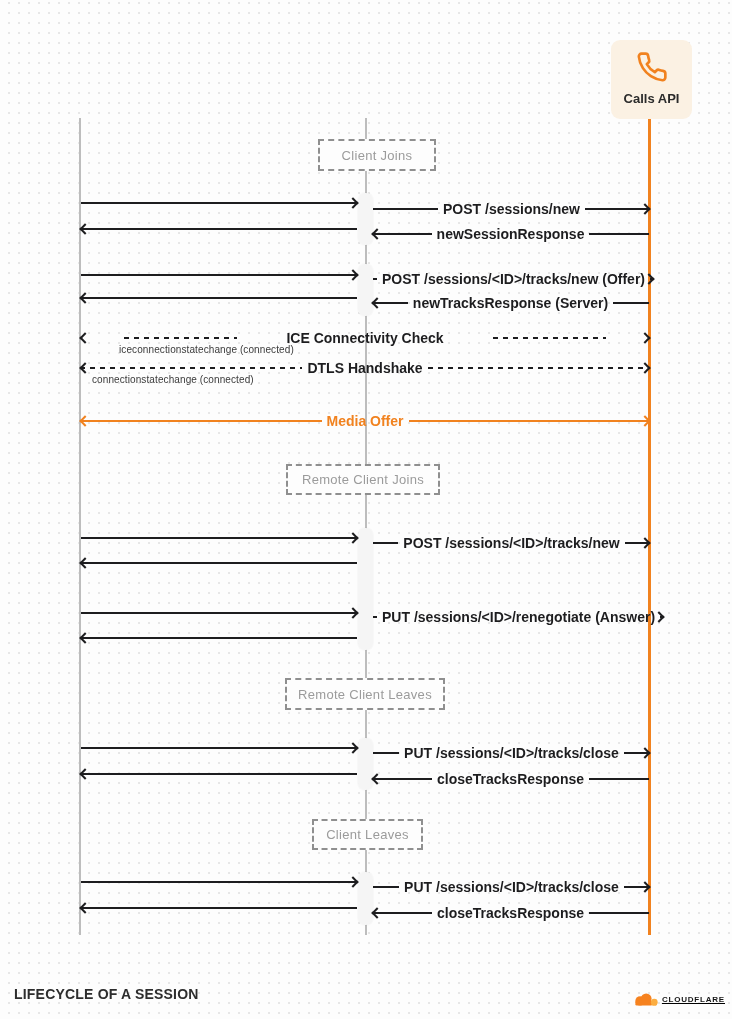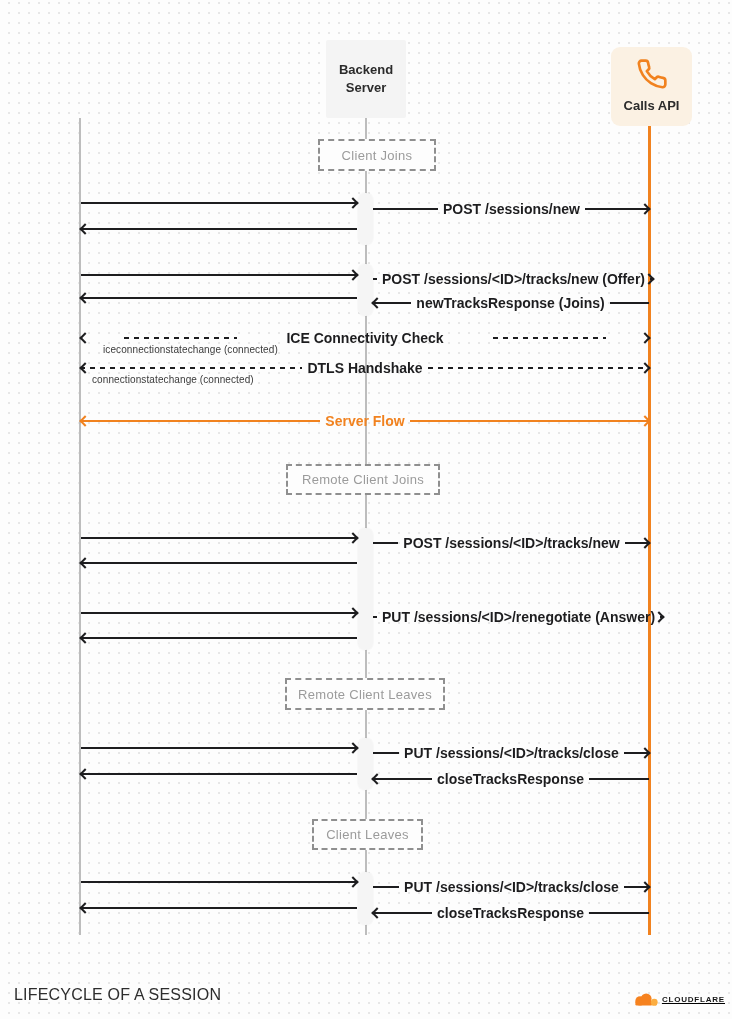--- a/index.html
+++ b/index.html
@@ -38,46 +38,40 @@
   .lbl{font-weight:bold;font-size:14px;color:#1D1D1F;margin:0 5px;white-space:nowrap;line-height:1;}
   .chev{flex:none;width:8px;height:8px;border:solid #1D1D1F;border-width:2.4px 2.4px 0 0;box-sizing:border-box;}
   .chev.r{transform:rotate(45deg);margin-left:-9px;}
   .chev.l{transform:rotate(-135deg);margin-right:-9px;}
   .msg.media .ln{background:#F1821F;}
   .msg.media .lbl{color:#F1821F;}
   .msg.media .chev{border-color:#F1821F;}
   
   .sub{position:absolute;font-size:10px;color:#3A3A3A;z-index:3;white-space:nowrap;letter-spacing:.1px;}
   
-  .footer-title{position:absolute;left:14px;top:986px;font-size:16px;font-weight:normal;color:#2D2D2D;letter-spacing:.2px;z-index:5;}
+  .footer-title{position:absolute;left:14px;top:986px;font-size:14px;font-weight:bold;color:#2D2D2D;letter-spacing:.2px;z-index:5;}
   .brand{position:absolute;right:7px;top:991px;display:flex;align-items:center;gap:3px;z-index:5;text-decoration:underline;}
   .brand-text{font-size:8px;font-weight:bold;letter-spacing:.8px;color:#161616;}
 </style>
 </head>
 <body>
 
 <div class="canvas">
 
   <div class="life" style="left:79px;"></div>
   <div class="life" style="left:365px;"></div>
   <div class="life orange" style="left:648px;"></div>
 
   <div class="act" style="top:193px;height:52px;"></div>
   <div class="act" style="top:264px;height:52px;"></div>
   <div class="act" style="top:528px;height:122px;"></div>
   <div class="act" style="top:738px;height:52px;"></div>
   <div class="act" style="top:872px;height:53px;"></div>
 
-  <div class="actor" style="left:326px;">
-    <div>
-      <div>Backend</div>
-      <div>Server</div>
-    </div>
-  </div>
-  <div class="actor calls" style="left:611px;margin-top:7px;">
+  <div class="actor calls" style="left:611px;">
     <svg width="32" height="32" viewBox="0 0 24 24">
       <path d="M22 16.92v3a2 2 0 0 1-2.18 2 19.79 19.79 0 0 1-8.63-3.07 19.5 19.5 0 0 1-6-6 19.79 19.79 0 0 1-3.07-8.67A2 2 0 0 1 4.11 2h3a2 2 0 0 1 2 1.72 12.84 12.84 0 0 0 .7 2.81 2 2 0 0 1-.45 2.11L8.09 9.91a16 16 0 0 0 6 6l1.27-1.27a2 2 0 0 1 2.11-.45 12.84 12.84 0 0 0 2.81.7A2 2 0 0 1 22 16.92z" fill="none" stroke="#F1821F" stroke-width="2" stroke-linecap="round" stroke-linejoin="round"></path>
     </svg>
     <div>Calls API</div>
   </div>
 
   <div class="section" style="left:318px;top:139px;width:118px;height:32px;">
     <span>Client Joins</span>
   </div>
   <div class="section" style="left:286px;top:464px;width:154px;height:31px;">
@@ -97,64 +91,70 @@
   <div class="msg" style="left:373px;top:202px;width:276px;">
     <div class="ln"></div>
     <span class="lbl">POST /sessions/new</span>
     <div class="ln"></div>
       <span class="chev r"></span>
   </div>
   <div class="msg" style="left:81px;top:222px;width:276px;">
     <span class="chev l"></span>
       <div class="ln"></div>
   </div>
+  <div class="msg" style="left:373px;top:227px;width:276px;">
+    <span class="chev l"></span>
+      <div class="ln"></div>
+    <span class="lbl">newSessionResponse</span>
+    <div class="ln"></div>
+  </div>
 
   <div class="msg" style="left:81px;top:268px;width:276px;">
     <div class="ln"></div>
       <span class="chev r"></span>
   </div>
   <div class="msg" style="left:373px;top:272px;width:276px;">
     <div class="ln"></div>
     <span class="lbl">POST /sessions/&lt;ID&gt;/tracks/new (Offer)</span>
     <div class="ln"></div>
       <span class="chev r"></span>
   </div>
   <div class="msg" style="left:81px;top:291px;width:276px;">
     <span class="chev l"></span>
       <div class="ln"></div>
   </div>
   <div class="msg" style="left:373px;top:296px;width:276px;">
     <span class="chev l"></span>
       <div class="ln"></div>
-    <span class="lbl">newTracksResponse (Joins)</span>
+    <span class="lbl">newTracksResponse (Server)</span>
     <div class="ln"></div>
   </div>
 
   <div class="msg dashed" style="left:81px;top:331px;width:568px;gap:44px;">
     <span class="chev l"></span>
       <div class="ln"></div>
     <span class="lbl">ICE Connectivity Check</span>
     <div class="ln"></div>
       <span class="chev r"></span>
   </div>
-  <div class="sub" style="left:91px;top:344px;padding-left:12px;">iceconnectionstatechange (connected)</div>
+  <div class="sub" style="left:107px;top:344px;padding-left:12px;">iceconnectionstatechange (connected)</div>
 
   <div class="msg dashed" style="left:81px;top:361px;width:568px;">
     <span class="chev l"></span>
       <div class="ln"></div>
     <span class="lbl">DTLS Handshake</span>
     <div class="ln"></div>
       <span class="chev r"></span>
   </div>
   <div class="sub" style="left:92px;top:374px;">connectionstatechange (connected)</div>
 
   <div class="msg media" style="left:81px;top:414px;width:568px;">
     <span class="chev l"></span>
       <div class="ln"></div>
-    <span class="lbl">Server Flow</span>
+    <span class="lbl">Media Offer</span>
     <div class="ln"></div>
       <span class="chev r"></span>
   </div>
 
   <div class="msg" style="left:81px;top:531px;width:276px;">
     <div class="ln"></div>
       <span class="chev r"></span>
   </div>
   <div class="msg" style="left:373px;top:536px;width:276px;">
     <div class="ln"></div>

